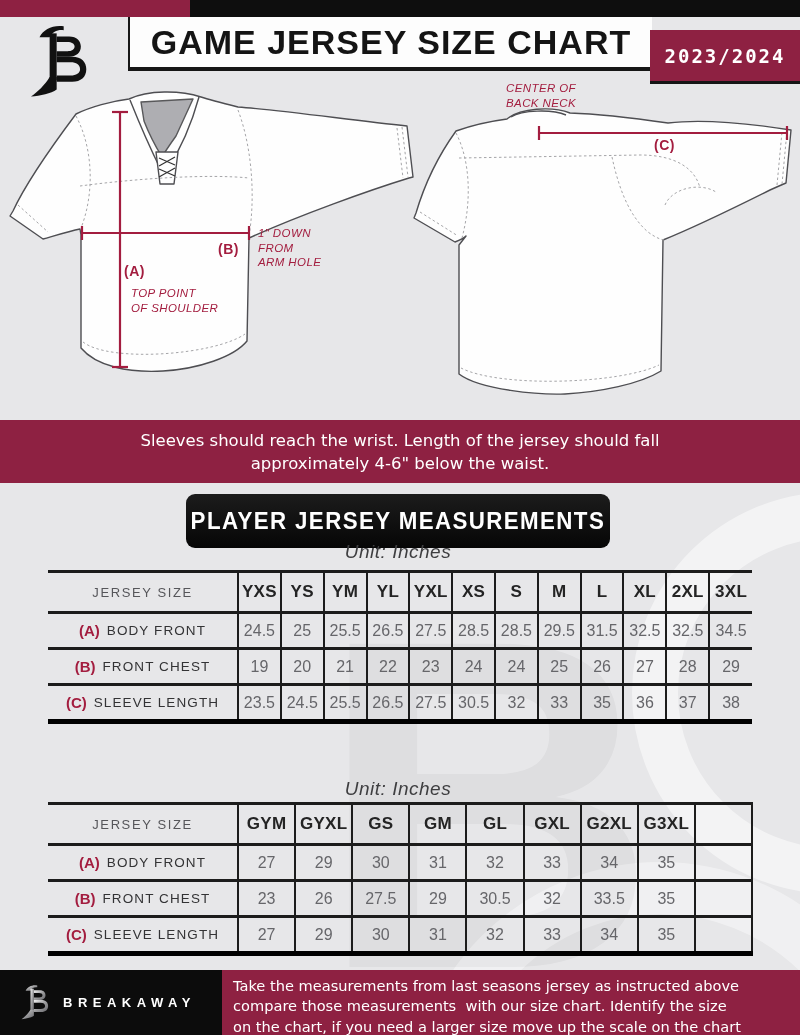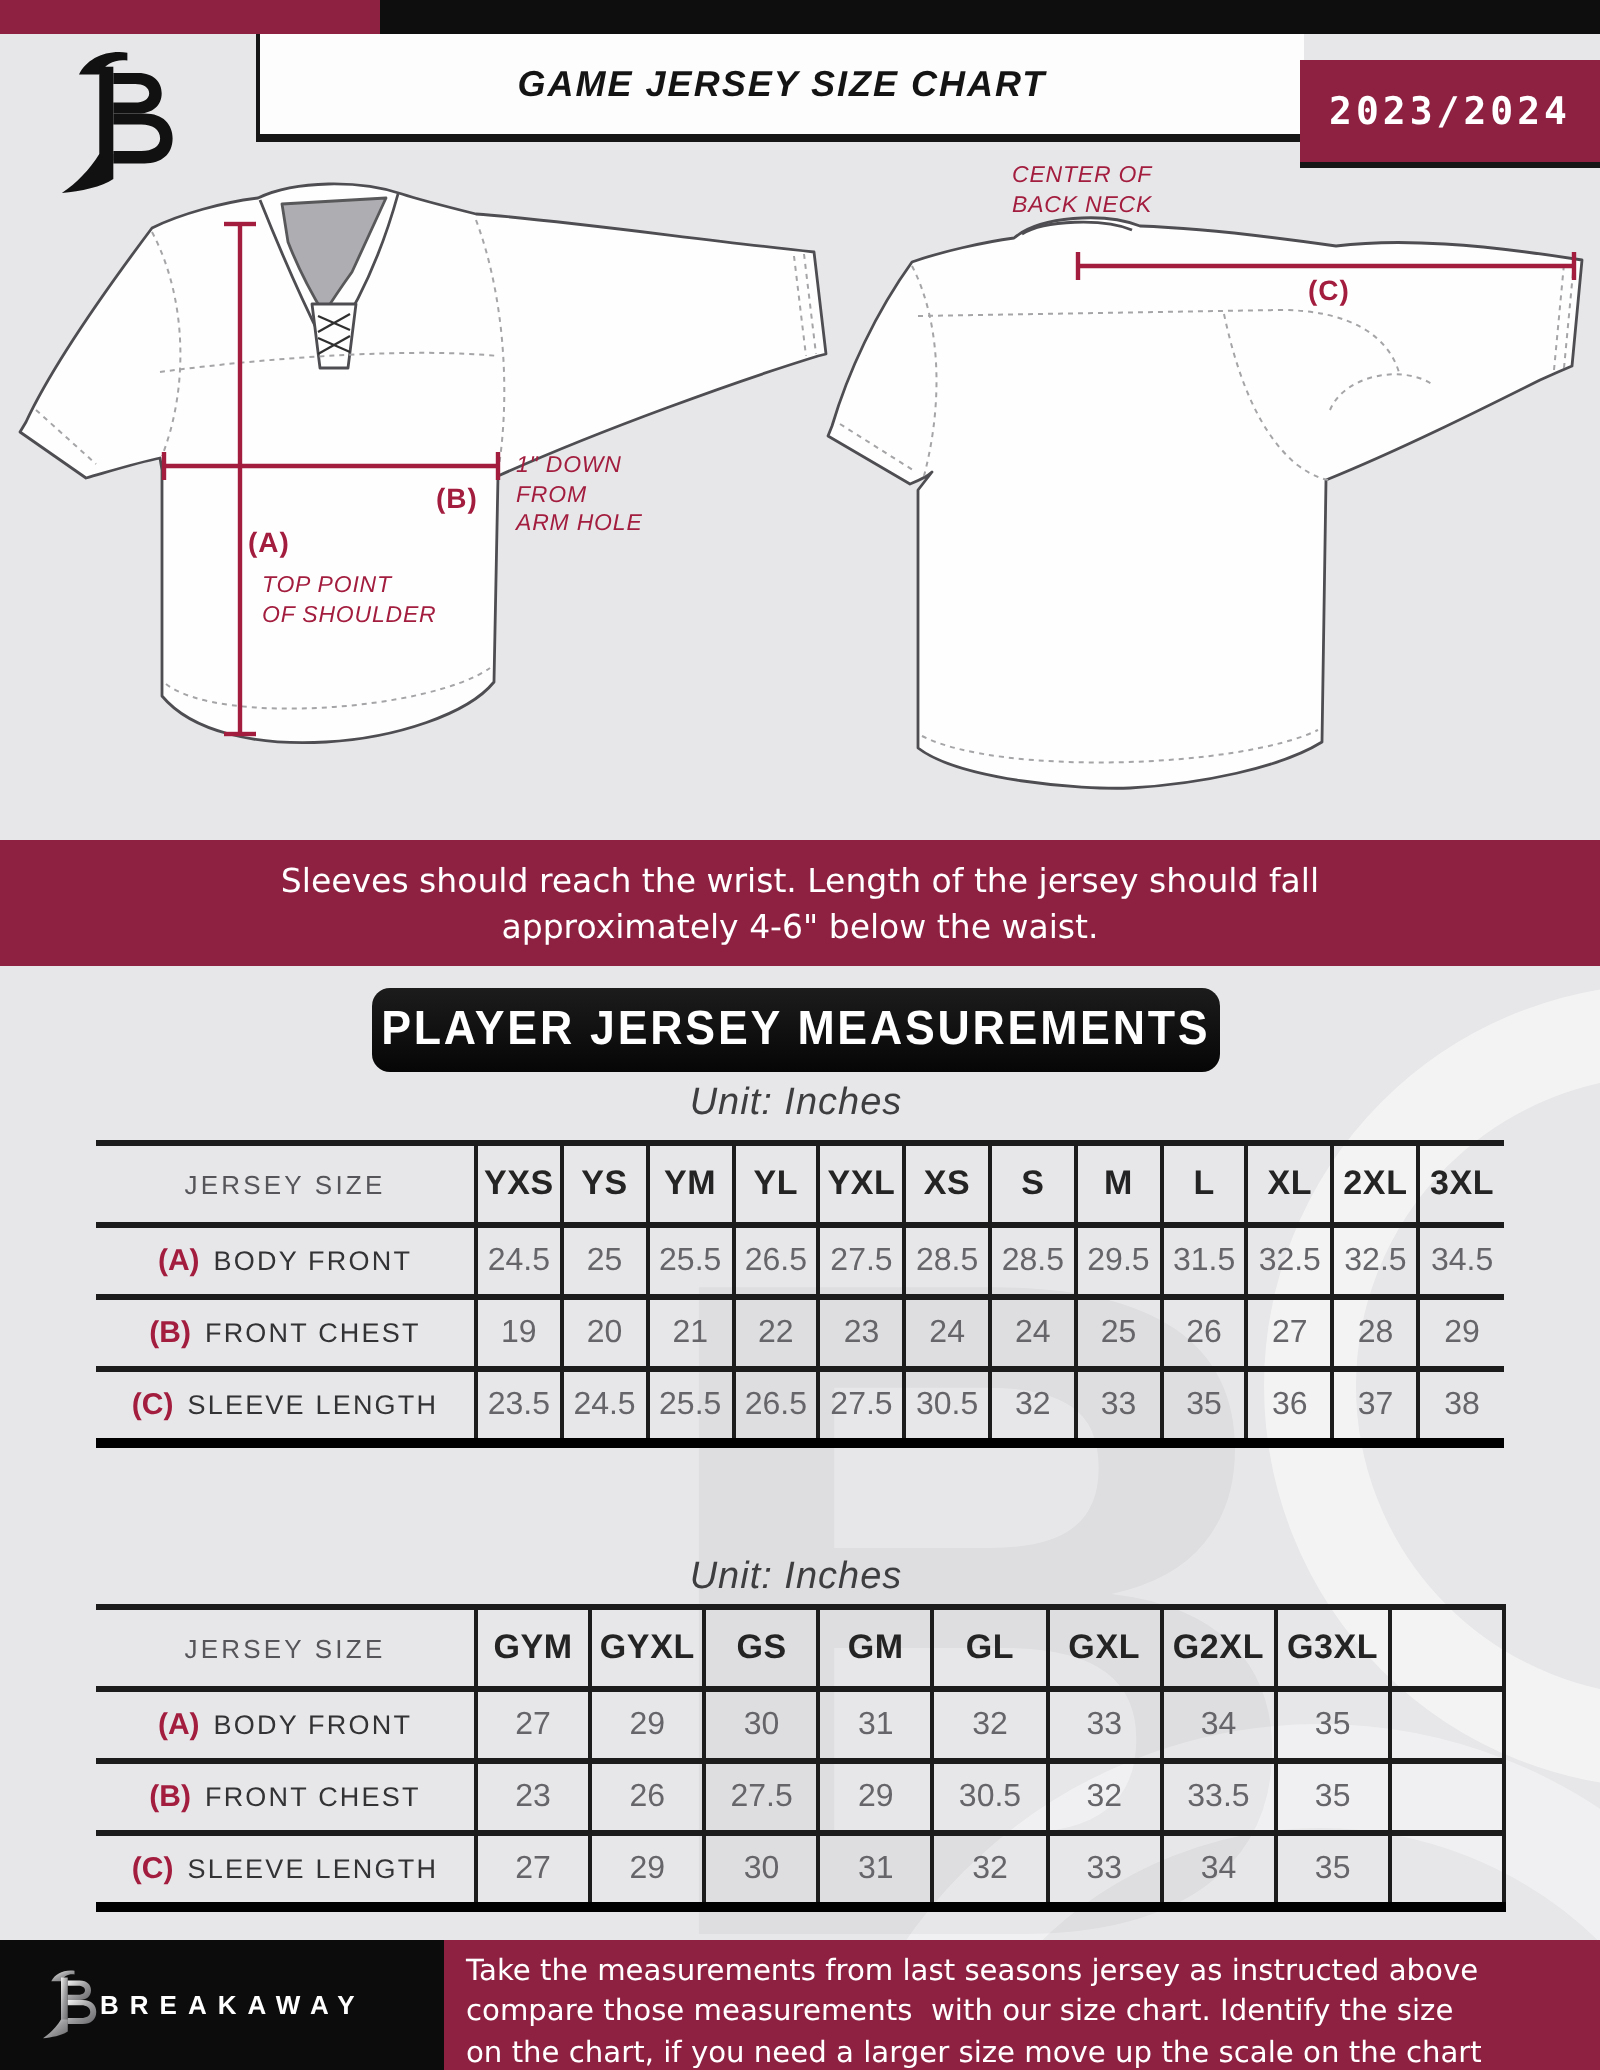--- a/index.html
+++ b/index.html
@@ -22,21 +22,21 @@
         color:rgba(20,20,35,.04);line-height:1;pointer-events:none;}
   
   .strip{position:absolute;top:0;height:17px;}
   .strip-maroon{left:0;width:190px;background:var(--maroon);}
   .strip-black{left:190px;width:610px;background:#0e0e0e;}
   .title-box{
     position:absolute;left:128px;top:17px;width:522px;height:50px;background:#fdfdfd;
     border-left:2px solid #161616;border-bottom:4px solid #161616;
     display:flex;align-items:center;justify-content:center;box-sizing:content-box;
   }
-  .title-box .t{font-size:18px;font-weight:bold;color:#141414;letter-spacing:1px;font-style:italic;}
+  .title-box .t{font-size:34px;font-weight:bold;color:#141414;letter-spacing:1px;}
   .season-box{
     position:absolute;left:650px;top:30px;width:150px;height:51px;background:var(--maroon);
     border-bottom:3px solid #161616;display:flex;align-items:center;justify-content:center;
   }
   .season-box .s{font-family:"DejaVu Sans Mono",monospace;font-size:19px;font-weight:bold;
     color:#fff;letter-spacing:2px;}
   .logo-top{position:absolute;left:26px;top:24px;}
   
   .diagram-svg{position:absolute;left:0;top:80px;}
   .dlabel{position:absolute;color:var(--accent);}
@@ -48,21 +48,21 @@
     display:flex;align-items:center;justify-content:center;
   }
   .banner .txt{color:#fff;font-size:16.5px;line-height:23px;text-align:center;white-space:pre-line;
     font-family:"DejaVu Sans",sans-serif;}
   
   .pill{
     position:absolute;left:186px;width:424px;background:linear-gradient(180deg,#1c1c1c,#060606);
     border-radius:9px;display:flex;align-items:center;justify-content:center;
   }
   .pill .pt{color:#fff;font-size:24px;font-weight:bold;letter-spacing:1.5px;transform:scaleX(.93);white-space:nowrap;}
-  .pill-player{top:494px;height:42px;}
+  .pill-player{top:494px;height:54px;}
   .pill-goalie{top:727px;height:44px;}
   .unit{position:absolute;left:298px;width:200px;text-align:center;font-style:italic;
     font-size:19px;color:#3e3e40;letter-spacing:.5px;}
   .unit-player{top:541px;}
   .unit-goalie{top:778px;}
   
   .size-table{position:absolute;left:48px;border-collapse:collapse;table-layout:fixed;width:704px;}
   .tbl-player{top:570px;}
   .tbl-goalie{top:802px;}
   .size-table th,.size-table td{padding:0;text-align:center;vertical-align:middle;background:transparent;}
@@ -73,21 +73,21 @@
   .size-table .size,.size-table .val{border-left:2px solid #1c1c1c;}
   .tbl-goalie .val:last-child,.tbl-goalie .size:last-child{border-right:2px solid #1c1c1c;}
   .size-table .corner{font-size:13px;font-weight:normal;color:#56565a;letter-spacing:1.6px;}
   .size-table .size{font-size:17px;font-weight:bold;color:#242424;letter-spacing:.3px;}
   .size-table .val{font-size:16px;color:#66666a;}
   .rowlab{display:flex;align-items:center;justify-content:center;gap:7px;}
   .rowlab .rk{color:var(--accent);font-weight:bold;font-size:15px;}
   .rowlab .rl{color:#333335;font-size:13.5px;letter-spacing:1.1px;}
   
   .footer-black{position:absolute;left:0;top:970px;width:222px;height:65px;background:#0c0c0c;
-    display:flex;align-items:center;padding-left:20px;box-sizing:border-box;}
+    display:flex;align-items:center;gap:13px;padding-left:20px;box-sizing:border-box;}
   .brand{color:#fff;font-size:13px;font-weight:bold;letter-spacing:5.5px;white-space:nowrap;}
   .footer-maroon{position:absolute;left:222px;top:970px;width:578px;height:65px;background:var(--maroon);
     box-sizing:border-box;padding:6px 8px 0 11px;}
   .footer-maroon .txt{color:#fff;font-size:14.6px;line-height:20.4px;white-space:pre-wrap;
     font-family:"DejaVu Sans",sans-serif;}
 </style>
 </head>
 <body>
 
 <div id="page">

